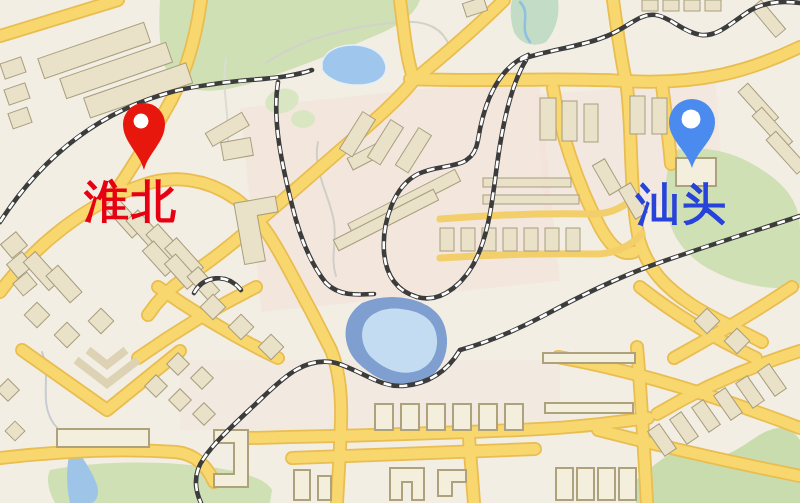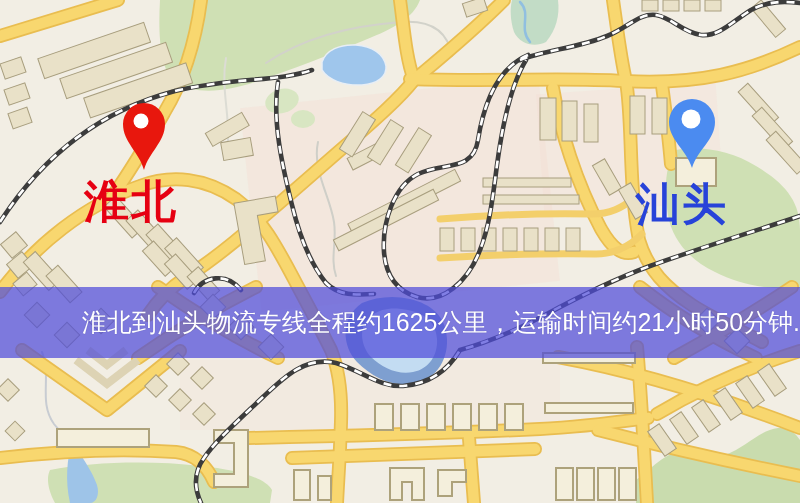--- a/index.html
+++ b/index.html
@@ -293,17 +293,14 @@
     <circle cx="23" cy="26" r="7.5" fill="#ffffff"></circle>
   </svg>
   <div class="place-label label-origin">淮北</div>
 
   <svg class="pin" style="left:664px;top:94px" width="56" height="82" viewBox="0 0 56 82">
     <path d="M28,74 C22,55 5,46 5,28 A23,23 0 1 1 51,28 C51,46 34,55 28,74 Z" fill="#4b8bf0"></path>
     <circle cx="27" cy="25" r="9.5" fill="#ffffff"></circle>
   </svg>
   <div class="place-label label-dest">汕头</div>
 
-  <div class="banner">
-    <span>淮北到汕头物流专线全程约1625公里，运输时间约21小时50分钟.</span>
-  </div>
 
 </div>
 
 </body></html>

